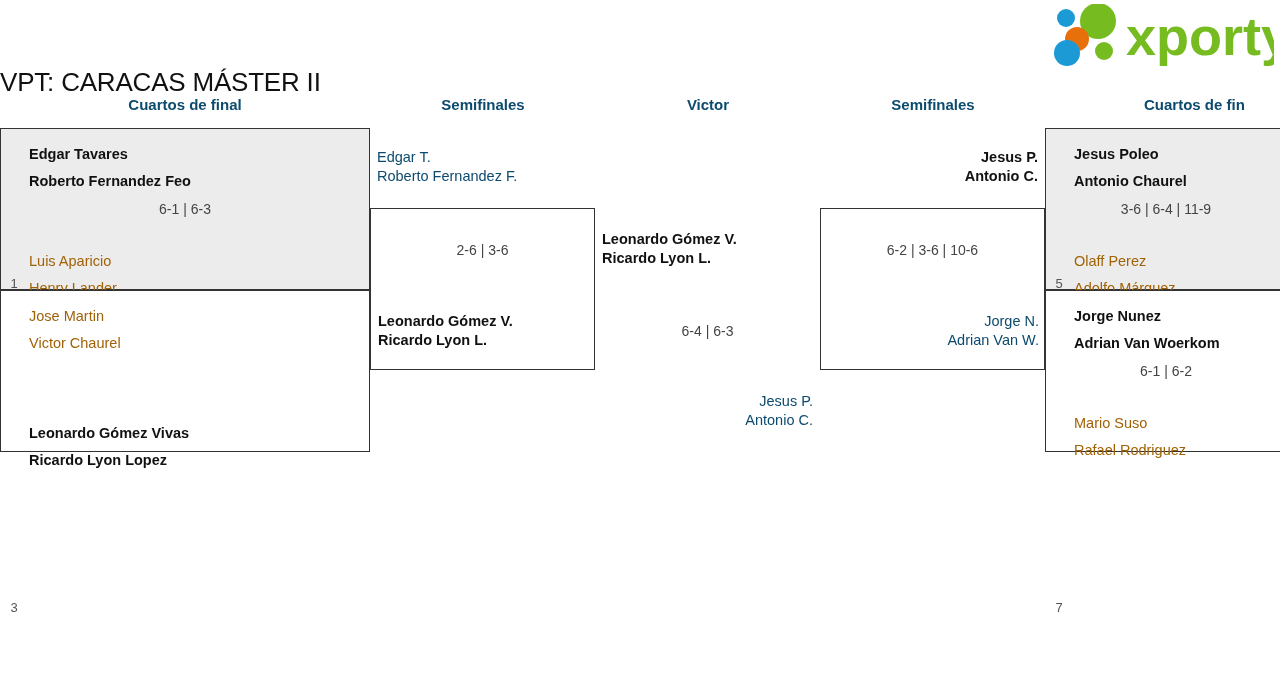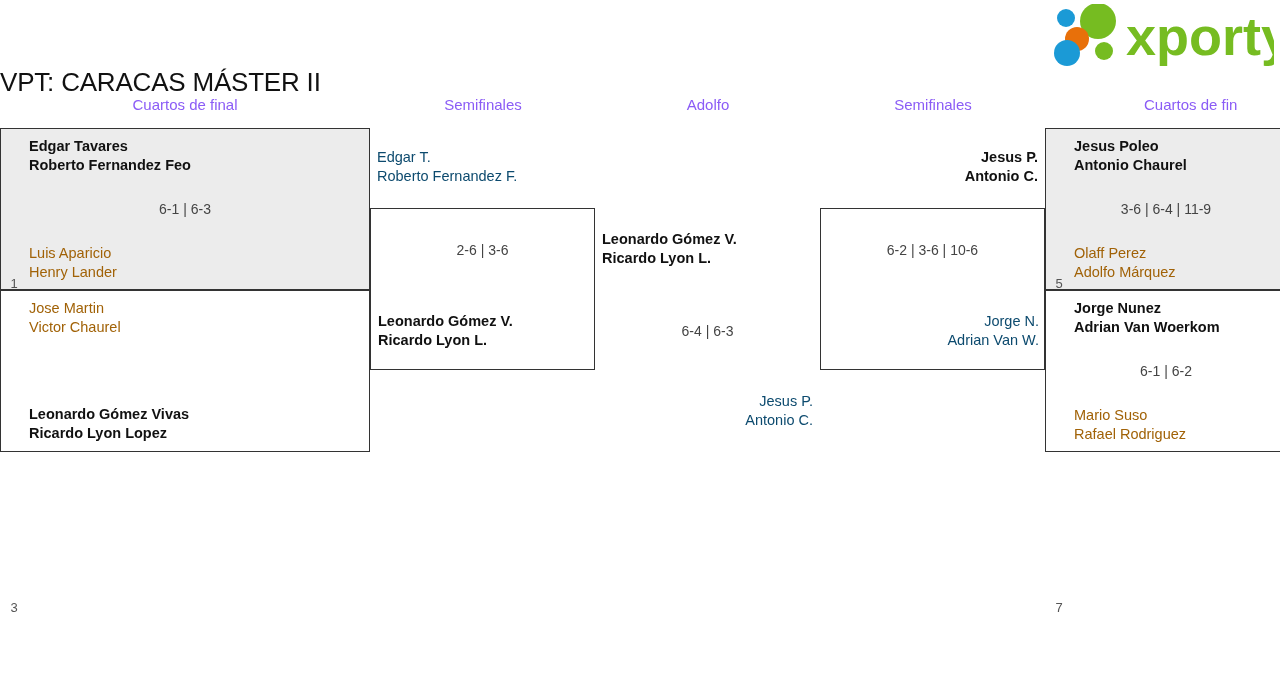--- a/index.html
+++ b/index.html
@@ -21,39 +21,39 @@
   }
   .title-line { display: block; }
 
   
   .logo { position: absolute; left: 1048px; top: 4px; width: 226px; height: 62px; }
   .logo svg { display: block; }
 
   
   .round-head {
     position: absolute; top: 96px;
-    font-size: 15px; color: #8b5cf6; font-weight: 400;
+    font-size: 15px; color: #0c4a6e; font-weight: 700;
     text-align: center; white-space: nowrap;
   }
 
   
   .match {
     position: absolute;
     border: 1px solid #333;
     background: #ffffff;
   }
   .match.highlight { background: #ececec; }
 
   .team {
     position: absolute; left: 0; right: 0;
     padding: 0 10px 0 28px;
     font-size: 14.5px; line-height: 19px; color: #a16207;
   }
   .team.bold { color: #111; font-weight: 700; }
-  .team .nm { display: block; white-space: nowrap; }
+  .team .nm { display: block; white-space: nowrap; margin-top: 8px; }
 
   .seed {
     position: absolute; font-size: 13px; color: #555; width: 22px;
     text-align: center;
   }
   .seed.left { left: 2px; }
 
   .score {
     position: absolute; left: 0; right: 0;
     text-align: center; font-size: 14px; color: #444;
@@ -88,21 +88,21 @@
         <circle cx="29" cy="35" r="12" fill="#e8700a"></circle>
         <circle cx="56" cy="47" r="9" fill="#76bc21"></circle>
         <circle cx="19" cy="49" r="13" fill="#1b9ad6"></circle>
       </g>
       <text x="78" y="51" font-family="Liberation Sans, sans-serif" font-size="54" font-weight="700" fill="#76bc21">xporty</text>
     </svg>
   </div>
 
   <div class="round-head" style="left:60px;  width:250px;">Cuartos de final</div>
   <div class="round-head" style="left:358px; width:250px;">Semifinales</div>
-  <div class="round-head" style="left:583px; width:250px;">Adolfo</div>
+  <div class="round-head" style="left:583px; width:250px;">Victor</div>
   <div class="round-head" style="left:808px; width:250px;">Semifinales</div>
   <div class="round-head" style="left:1144px;width:250px; text-align:left;">Cuartos de fin</div>
 
   <div class="match highlight" style="left:0px; top:128px; width:370px; height:162px;">
     <div class="seed left" style="top:147px;">1</div>
     <div class="team bold" style="top:8px;">
       <span class="nm">Edgar Tavares</span>
       <span class="nm">Roberto Fernandez Feo</span>
     </div>
     <div class="score" style="top:72px;">6-1 | 6-3</div>
@@ -113,21 +113,21 @@
     </div>
   </div>
 
   <div class="match" style="left:0px; top:290px; width:370px; height:162px;">
     <div class="seed left" style="top:309px;">3</div>
     <div class="team" style="top:8px;">
       <span class="nm">Jose Martin</span>
       <span class="nm">Victor Chaurel</span>
     </div>
 
-    <div class="team bold" style="top:114px;">
+    <div class="team bold" style="top:125px;">
       <span class="nm">Leonardo Gómez Vivas</span>
       <span class="nm">Ricardo Lyon Lopez</span>
     </div>
   </div>
 
   <div class="slot" style="left:377px; top:148px; width:220px;">
     <span class="nm">Edgar T.</span>
     <span class="nm">Roberto Fernandez F.</span>
   </div>
 

